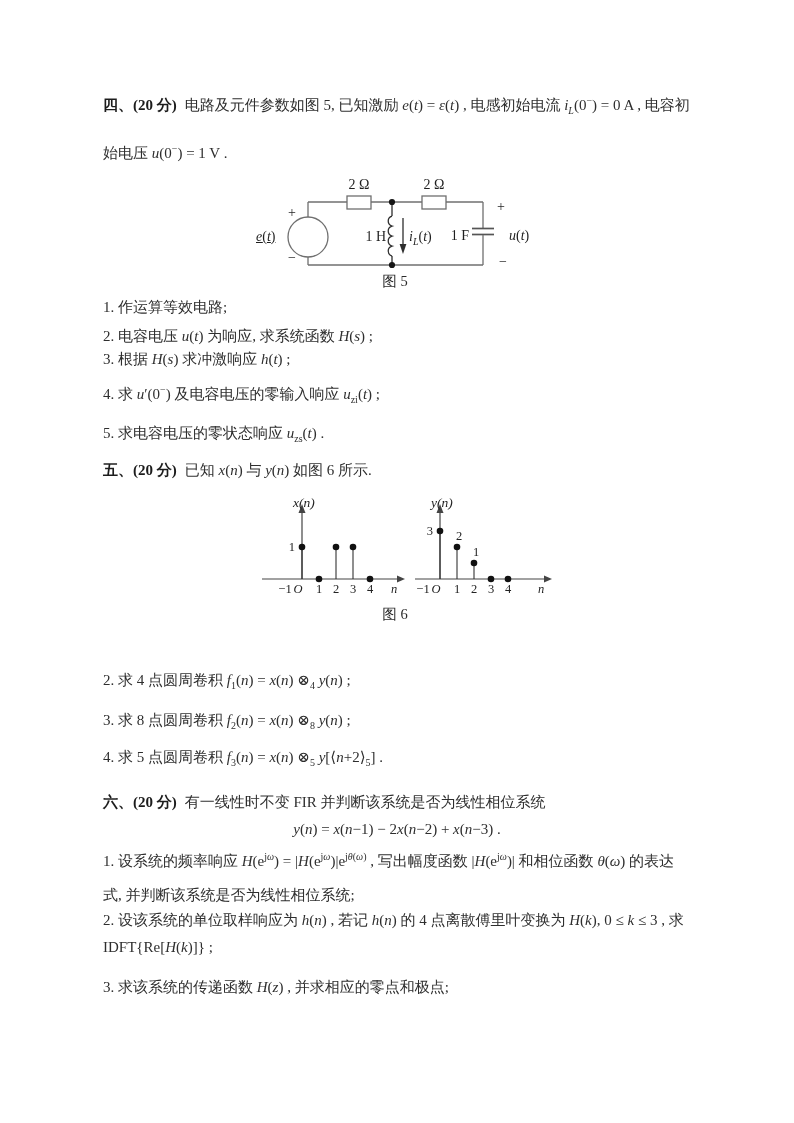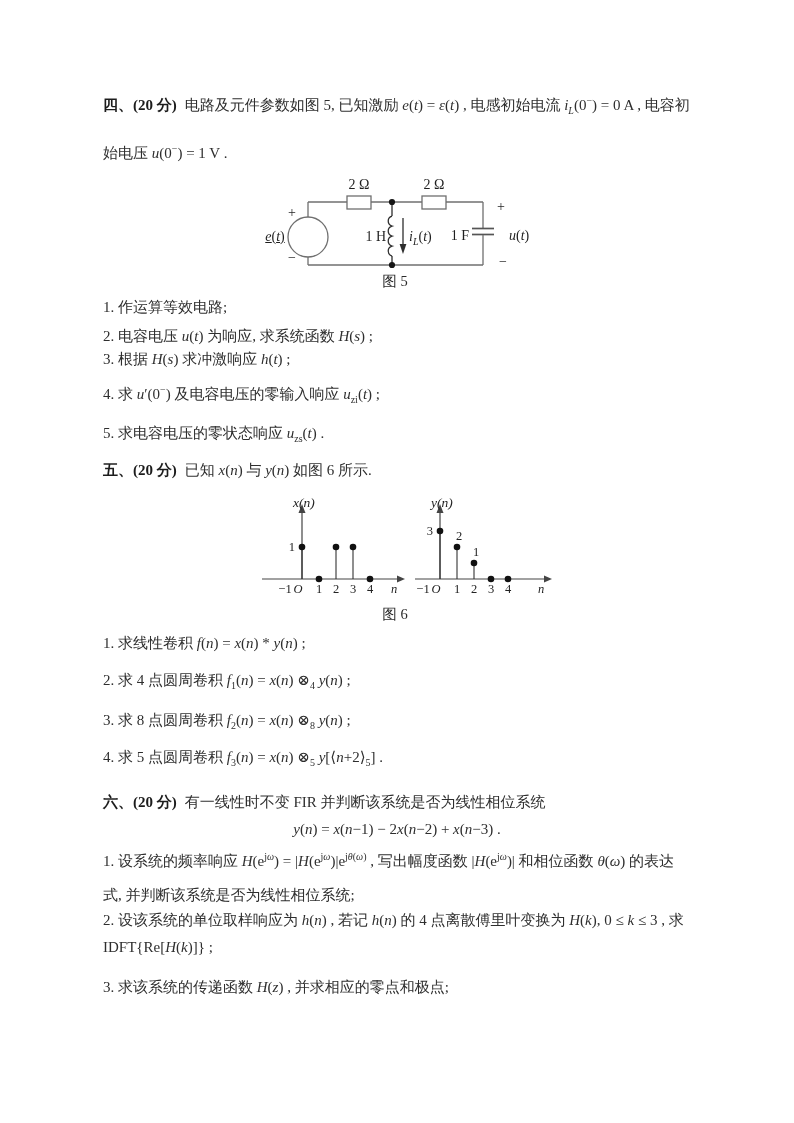--- a/index.html
+++ b/index.html
@@ -58,21 +58,21 @@
 
       <line x1="142" y1="26" x2="142" y2="40" class="dark"></line>
       <path d="M142 40 a5.2 5.2 0 0 0 0 10 a5.2 5.2 0 0 0 0 10 a5.2 5.2 0 0 0 0 10 a5.2 5.2 0 0 0 0 10" class="dark"></path>
       <line x1="142" y1="80" x2="142" y2="89" class="dark"></line>
       <circle class="node" cx="142" cy="26" r="3.1"></circle>
       <circle class="node" cx="142" cy="89" r="3.1"></circle>
 
       <line x1="153" y1="42" x2="153" y2="70" class="dark"></line>
       <polygon points="149.6,68 156.4,68 153,78" class="filldark"></polygon>
     </svg>
-    <span class="clabel" style="left:6px;top:53px;width:38px;text-align:center;text-decoration:underline;"><i>e</i>(<i>t</i>)</span>
+    <span class="clabel" style="left:6px;top:53px;width:38px;text-align:left;text-decoration:underline;"><i>e</i>(<i>t</i>)</span>
     <span class="clabel sign" style="left:38px;top:29px;">+</span>
     <span class="clabel sign" style="left:38px;top:74px;">−</span>
     <span class="clabel" style="left:89px;top:1px;width:40px;text-align:center;">2 Ω</span>
     <span class="clabel" style="left:164px;top:1px;width:40px;text-align:center;">2 Ω</span>
     <span class="clabel" style="left:98px;top:53px;width:38px;text-align:right;">1 H</span>
     <span class="clabel" style="left:159px;top:53px;"><i>i</i><sub><i>L</i></sub>(<i>t</i>)</span>
     <span class="clabel" style="left:183px;top:52px;width:36px;text-align:right;">1 F</span>
     <span class="clabel" style="left:259px;top:52px;"><i>u</i>(<i>t</i>)</span>
     <span class="clabel sign" style="left:247px;top:23px;">+</span>
     <span class="clabel sign" style="left:249px;top:78px;">−</span>
@@ -132,21 +132,20 @@
       <text x="77" y="101" text-anchor="middle" class="ptick">3</text>
       <text x="94" y="101" text-anchor="middle" class="ptick">4</text>
       <text x="127" y="101" text-anchor="middle" class="ptick it">n</text>
       <text x="19" y="43" text-anchor="end" class="ptick">3</text>
       <text x="45" y="48" text-anchor="middle" class="ptick">2</text>
       <text x="62" y="64" text-anchor="middle" class="ptick">1</text>
       <text x="17" y="15" class="ptitle it">y(n)</text>
     </svg>
   <div class="abs caption" style="left:345px;top:605px;width:100px;">图 6</div>
 
-  <div class="abs line" style="left:103px;top:633px;">1. 求线性卷积 <i>f</i>(<i>n</i>) = <i>x</i>(<i>n</i>) * <i>y</i>(<i>n</i>) ;</div>
   <div class="abs line" style="left:103px;top:670px;">2. 求 4 点圆周卷积 <i>f</i><sub>1</sub>(<i>n</i>) = <i>x</i>(<i>n</i>) ⊗<sub>4</sub> <i>y</i>(<i>n</i>) ;</div>
   <div class="abs line" style="left:103px;top:710px;">3. 求 8 点圆周卷积 <i>f</i><sub>2</sub>(<i>n</i>) = <i>x</i>(<i>n</i>) ⊗<sub>8</sub> <i>y</i>(<i>n</i>) ;</div>
   <div class="abs line" style="left:103px;top:747px;">4. 求 5 点圆周卷积 <i>f</i><sub>3</sub>(<i>n</i>) = <i>x</i>(<i>n</i>) ⊗<sub>5</sub> <i>y</i>[⟨<i>n</i>+2⟩<sub>5</sub>] .</div>
 
   <div class="abs line" style="left:103px;top:792px;">
     <b class="hd">六、(20 分)</b><span>有一线性时不变 FIR 并判断该系统是否为线性相位系统</span>
   </div>
   <div class="abs line eq" style="top:819px;"><i>y</i>(<i>n</i>) = <i>x</i>(<i>n</i>−1) − 2<i>x</i>(<i>n</i>−2) + <i>x</i>(<i>n</i>−3) .</div>
 
   <div class="abs line" style="left:103px;top:851px;">1. 设系统的频率响应 <i>H</i>(e<sup>j<i>ω</i></sup>) = |<i>H</i>(e<sup>j<i>ω</i></sup>)|e<sup>j<i>θ</i>(<i>ω</i>)</sup> , 写出幅度函数 |<i>H</i>(e<sup>j<i>ω</i></sup>)| 和相位函数 <i>θ</i>(<i>ω</i>) 的表达</div>

